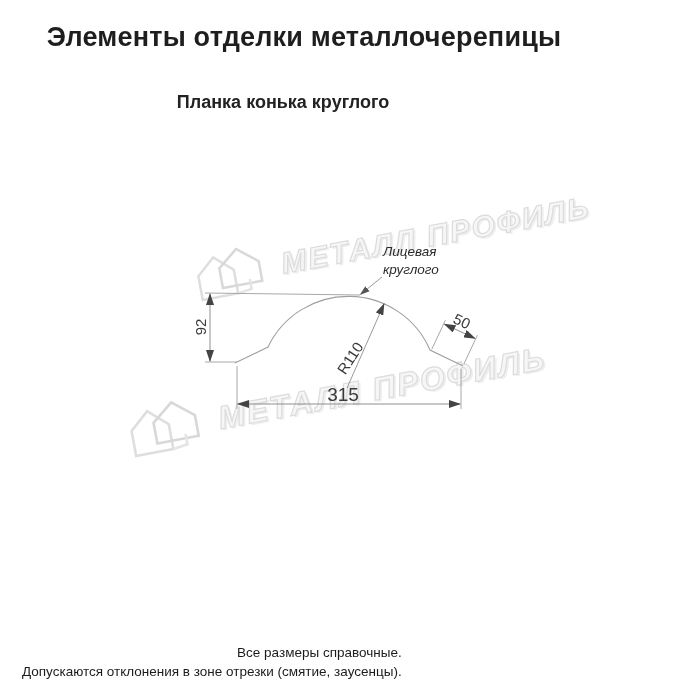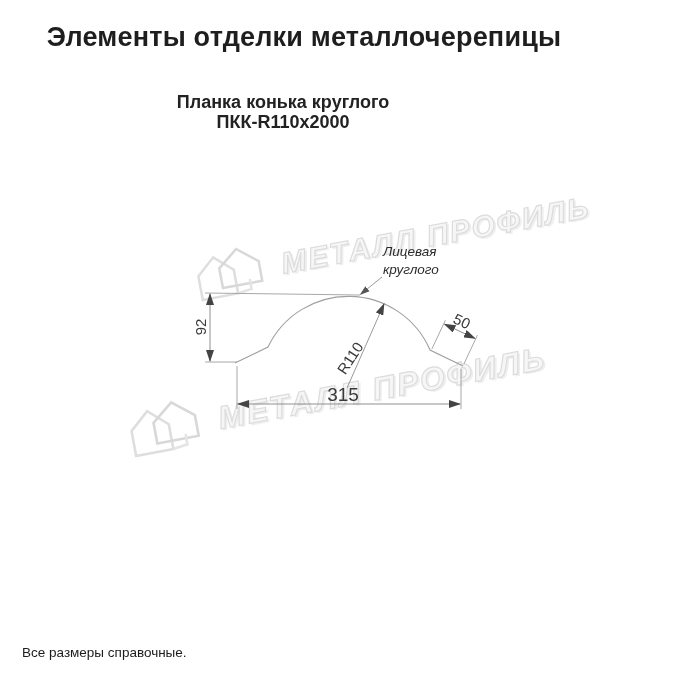--- a/index.html
+++ b/index.html
@@ -53,21 +53,20 @@
   }
   .notes span{display:block;}
 </style>
 </head>
 <body>
 
 <div class="page-title">Элементы отделки металлочерепицы</div>
 
 <div class="subtitle">
   <span>Планка конька круглого</span>
-  <span>ПКК-R110х2000</span>
 </div>
 
 <div class="wm wm1">
   <svg width="78" height="62" viewBox="0 0 78 62">
     <g fill="none" stroke="#dedede" stroke-width="2.5">
       <path d="M4 52 L4 28 L22 12 L40 28 L40 52 Z"></path>
       <path d="M26 44 L26 24 L46 8 L66 24 L66 44 Z" stroke="#d8d8d8"></path>
       <path d="M40 52 L54 50 L54 40" stroke="#e4e4e4"></path>
     </g>
   </svg>
@@ -122,13 +121,14 @@
 <span class="dim dim-50">50</span>
 <span class="dim dim-r110">R110</span>
 
 <div class="face-label">
   <span>Лицевая</span>
   <span>круглого</span>
 </div>
 
 <div class="notes">
   <span>Все размеры справочные.</span>
+  <span>Допускаются отклонения в зоне отрезки (смятие, заусенцы).</span>
 </div>
 
 </body></html>

